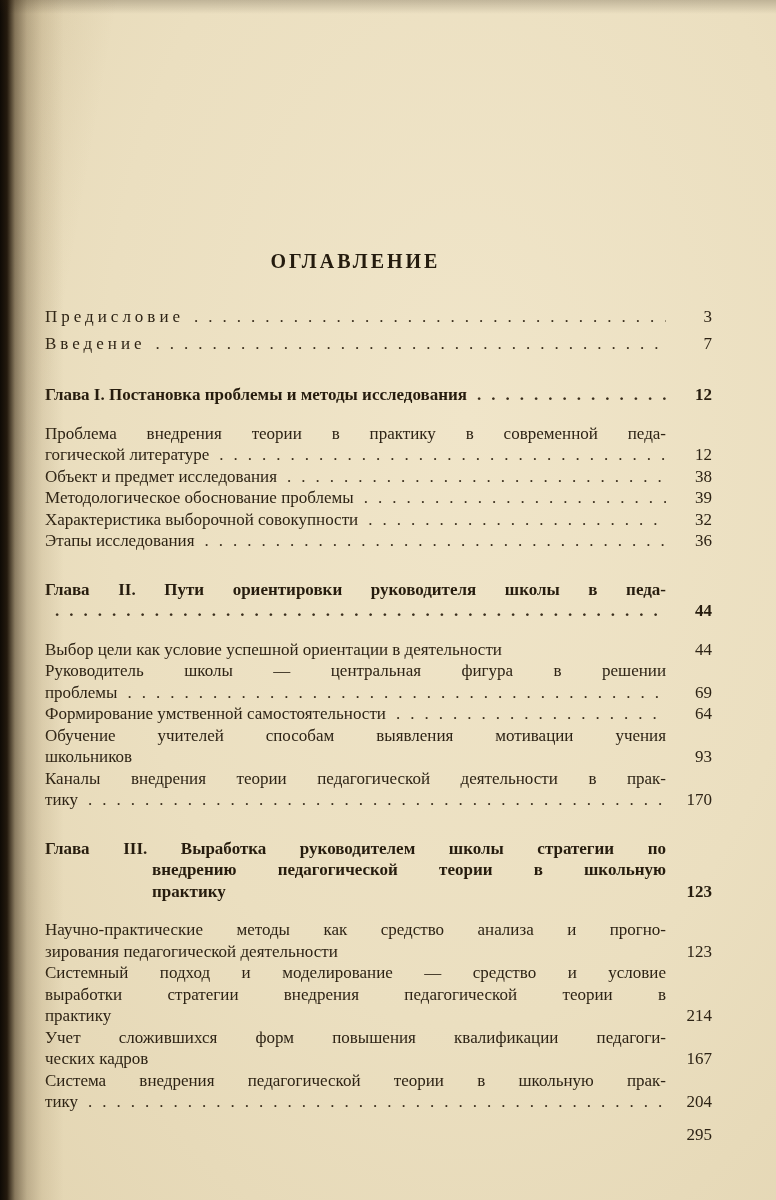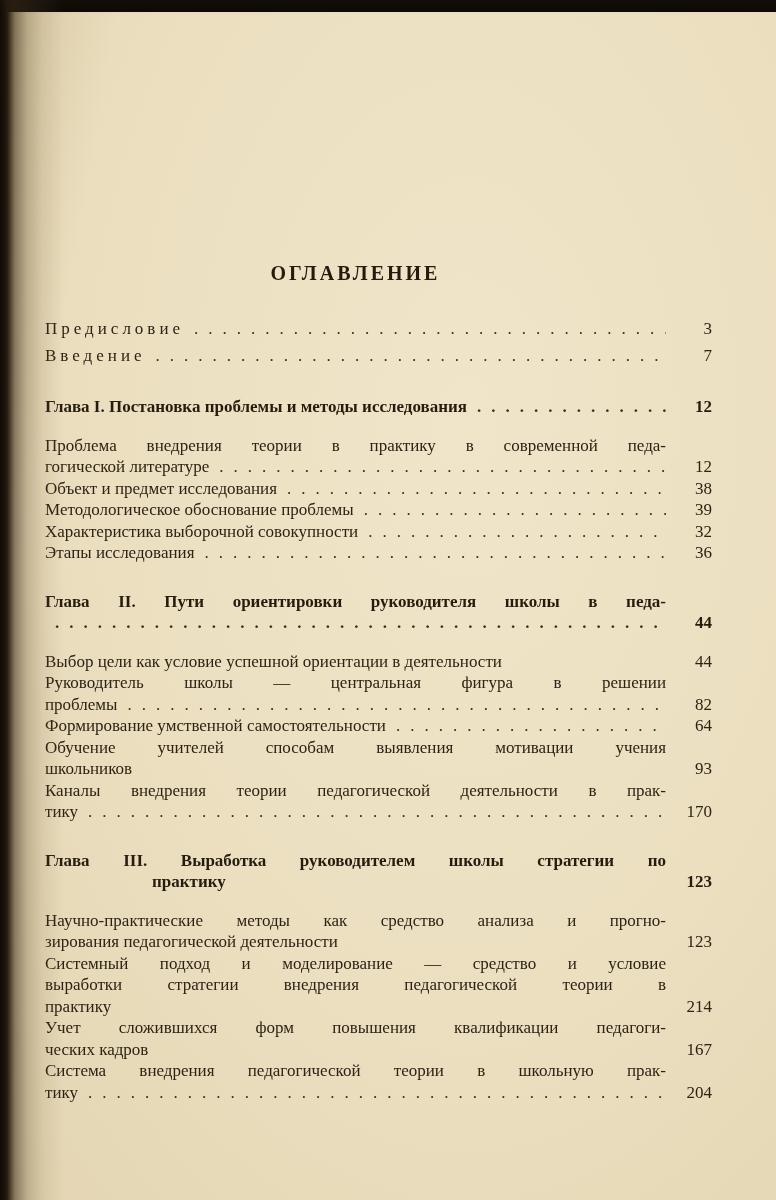--- a/index.html
+++ b/index.html
@@ -11,21 +11,20 @@
   .scene {
     position: relative; width: 776px; height: 1200px;
     font-family: "Liberation Serif", "DejaVu Serif", serif;
     color: #2d2315;
   }
   .page {
     position: absolute; inset: 0;
     background:
       linear-gradient(100deg, rgba(120,90,40,0.15) 0%, rgba(0,0,0,0) 12%),
       radial-gradient(ellipse at 60% 35%, #f0e5c9 0%, #ebdfc0 55%, #e3d5b2 100%);
-    margin-top: 12px;
   }
   .spine-shadow {
     position: absolute; top: 0; left: 0; bottom: 0; width: 64px;
     background: linear-gradient(90deg,
       #0e0a05 0px, #241a0e 7px, rgba(62,46,24,0.55) 15px,
       rgba(90,70,40,0.28) 27px, rgba(120,95,55,0.12) 42px, rgba(0,0,0,0) 64px);
     pointer-events: none;
   }
   .top-shade {
     position: absolute; top: 0; left: 0; right: 0; height: 14px;
@@ -134,21 +133,21 @@
               <span class="txt">Выбор цели как условие успешной ориентации в деятельности</span>
               <span class="leader"></span>
               <span class="pagenum">44</span>
             </div>
           </div>
           <div class="entry item">
             <div class="line">Руководитель школы — центральная фигура в решении</div>
             <div class="last">
               <span class="txt">проблемы</span>
               <span class="leader">................................................................................</span>
-              <span class="pagenum">82</span>
+              <span class="pagenum">69</span>
             </div>
           </div>
           <div class="entry item">
             <div class="last">
               <span class="txt">Формирование умственной самостоятельности</span>
               <span class="leader">................................................................................</span>
               <span class="pagenum">64</span>
             </div>
           </div>
           <div class="entry item">
@@ -162,20 +161,21 @@
           <div class="entry item">
             <div class="line">Каналы внедрения теории педагогической деятельности в прак-</div>
             <div class="last">
               <span class="txt">тику</span>
               <span class="leader">................................................................................</span>
               <span class="pagenum">170</span>
             </div>
           </div>
           <div class="entry chapter">
             <div class="line">Глава III. Выработка руководителем школы стратегии по</div>
+            <div class="line indent">внедрению педагогической теории в школьную</div>
             <div class="last">
               <span class="txt indent">практику</span>
               <span class="leader"></span>
               <span class="pagenum">123</span>
             </div>
           </div>
           <div class="entry item">
             <div class="line">Научно-практические методы как средство анализа и прогно-</div>
             <div class="last">
               <span class="txt">зирования педагогической деятельности</span>
@@ -202,17 +202,18 @@
           </div>
           <div class="entry item">
             <div class="line">Система внедрения педагогической теории в школьную прак-</div>
             <div class="last">
               <span class="txt">тику</span>
               <span class="leader">................................................................................</span>
               <span class="pagenum">204</span>
             </div>
           </div>
         </div>
+      <div class="folio">295</div>
     </div>
   </div>
   <div class="spine-shadow"></div>
   <div class="top-shade"></div>
 </div>
 
 </body></html>

